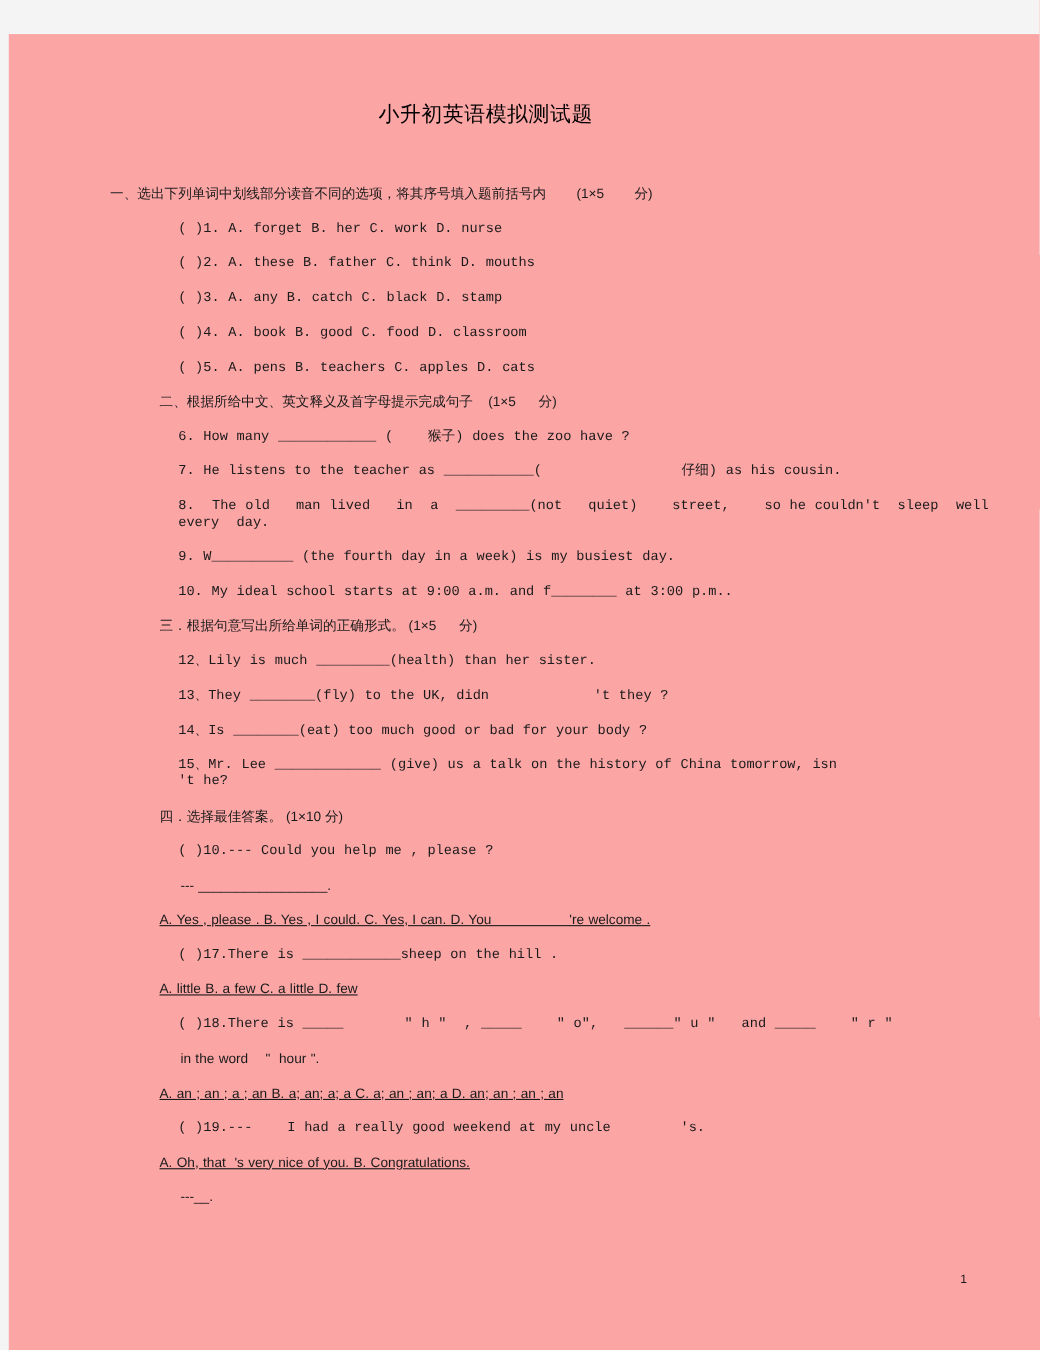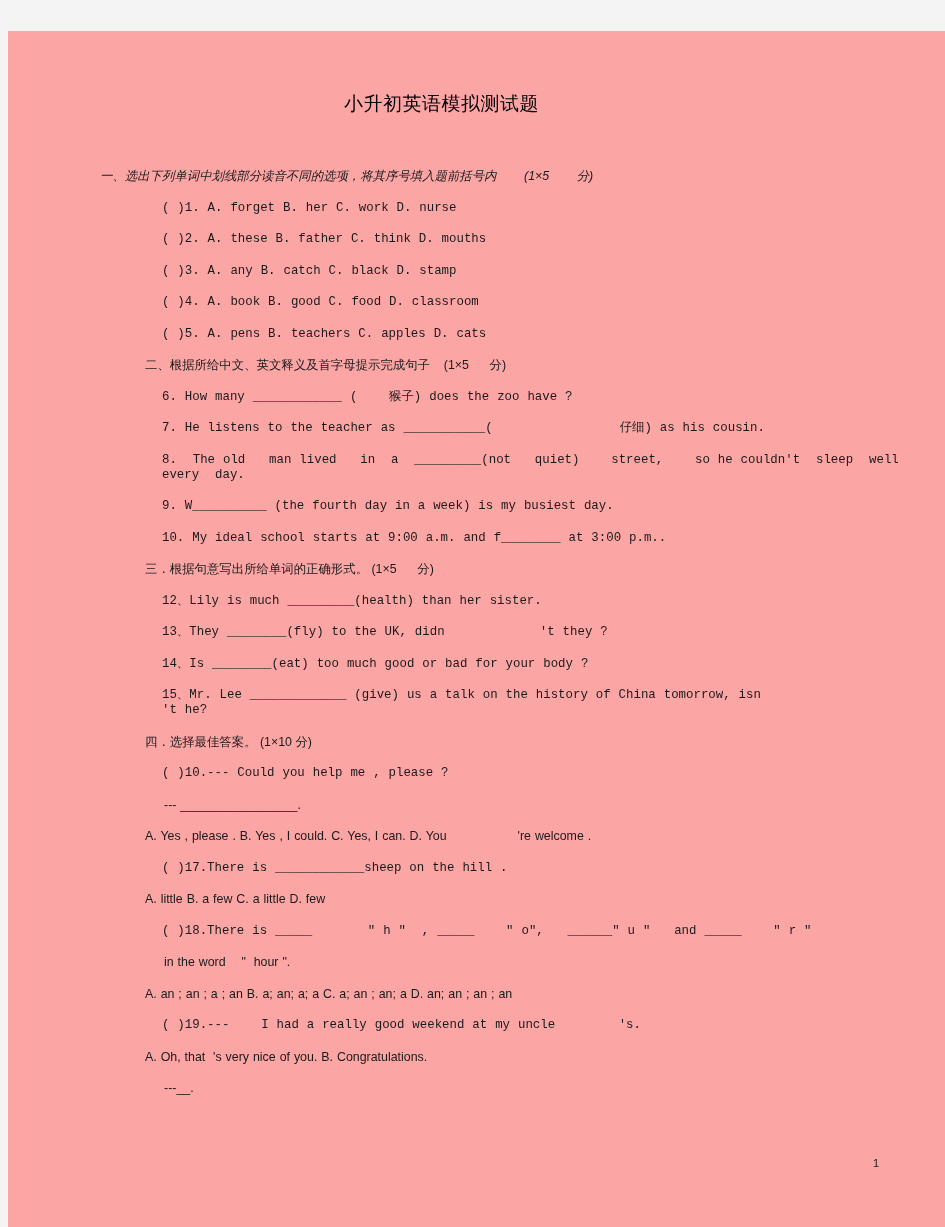--- a/index.html
+++ b/index.html
@@ -47,24 +47,24 @@
     white-space: pre-wrap;
     word-spacing: 0.5px;
   }
   .sec-head {
     font-size: 12.4px;
     color: #1a1a1a;
     line-height: 15px;
     margin-bottom: 16.5px;
     white-space: pre-wrap;
   }
-  .sec-1 { margin-left: 0px; font-style: italic; }
+  .sec-1 { margin-left: 0px; }
   .sec-n { margin-left: 45px; }
   .q { margin-left: 62px; font-family: Liberation Mono, monospace; }
-  .opts { margin-left: 45px; }
+  .opts { margin-left: 45px; text-decoration: underline; }
   .cont { margin-left: 64px; }
   .pagenum {
     position: absolute;
     left: 865px;
     top: 1126px;
     font-size: 11px;
     color: #1a1a1a;
   }
 </style>
 </head>

